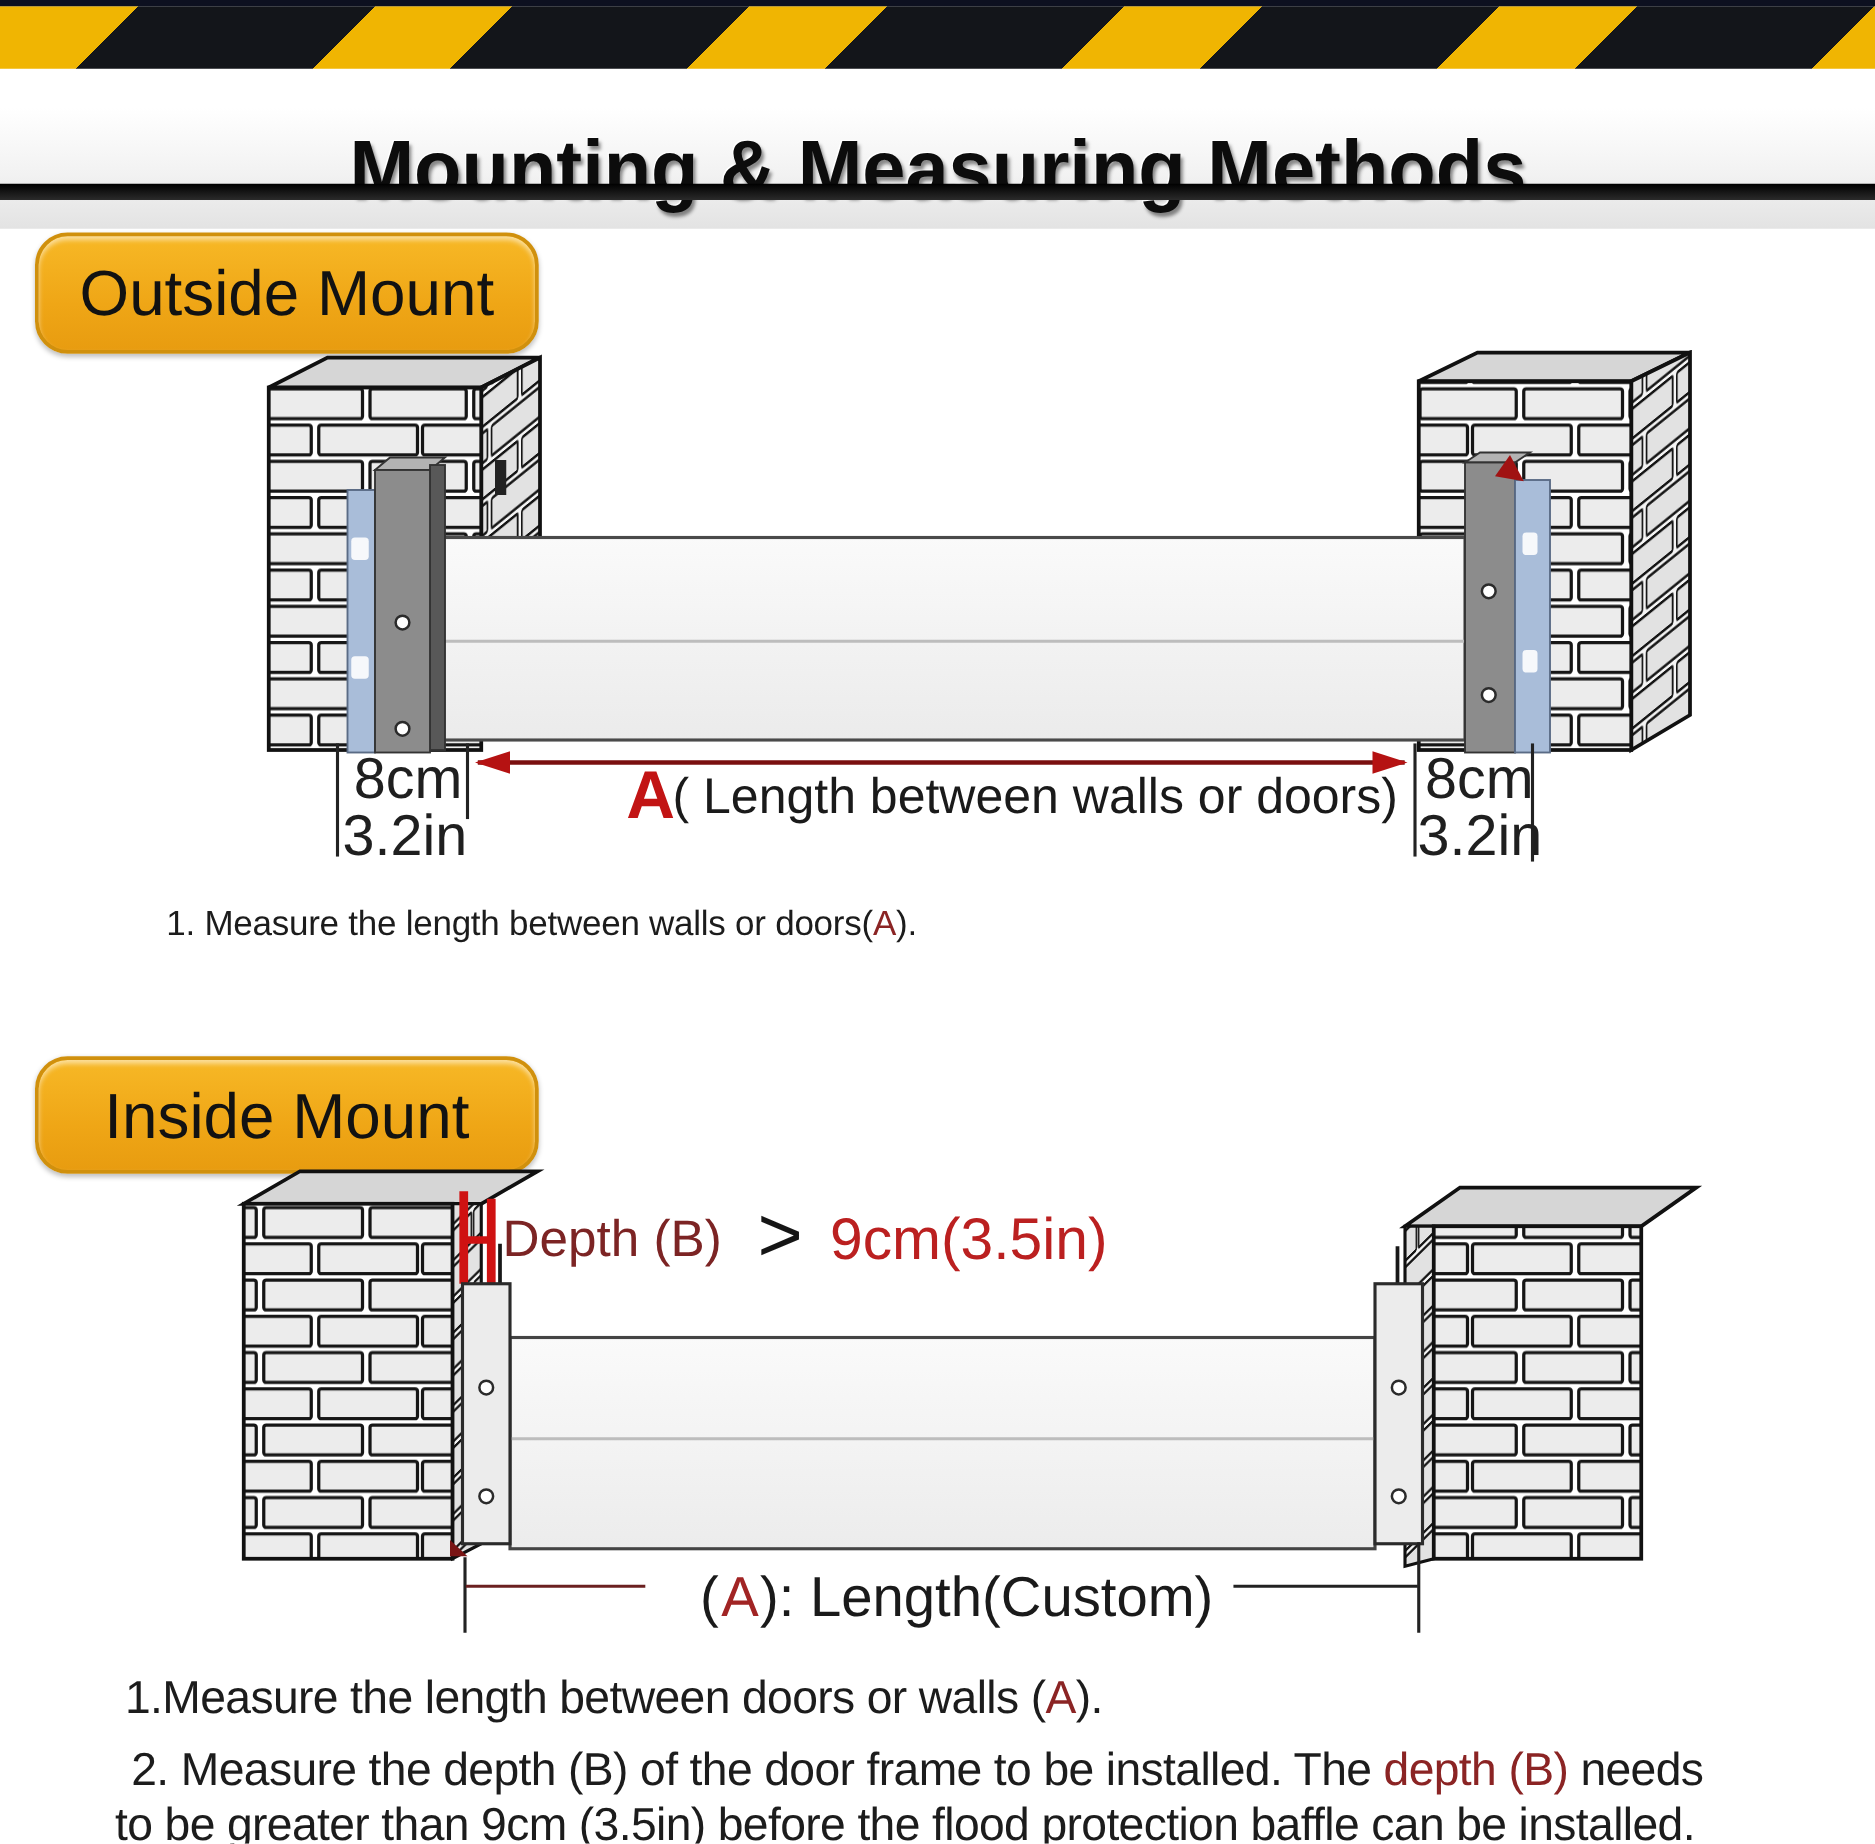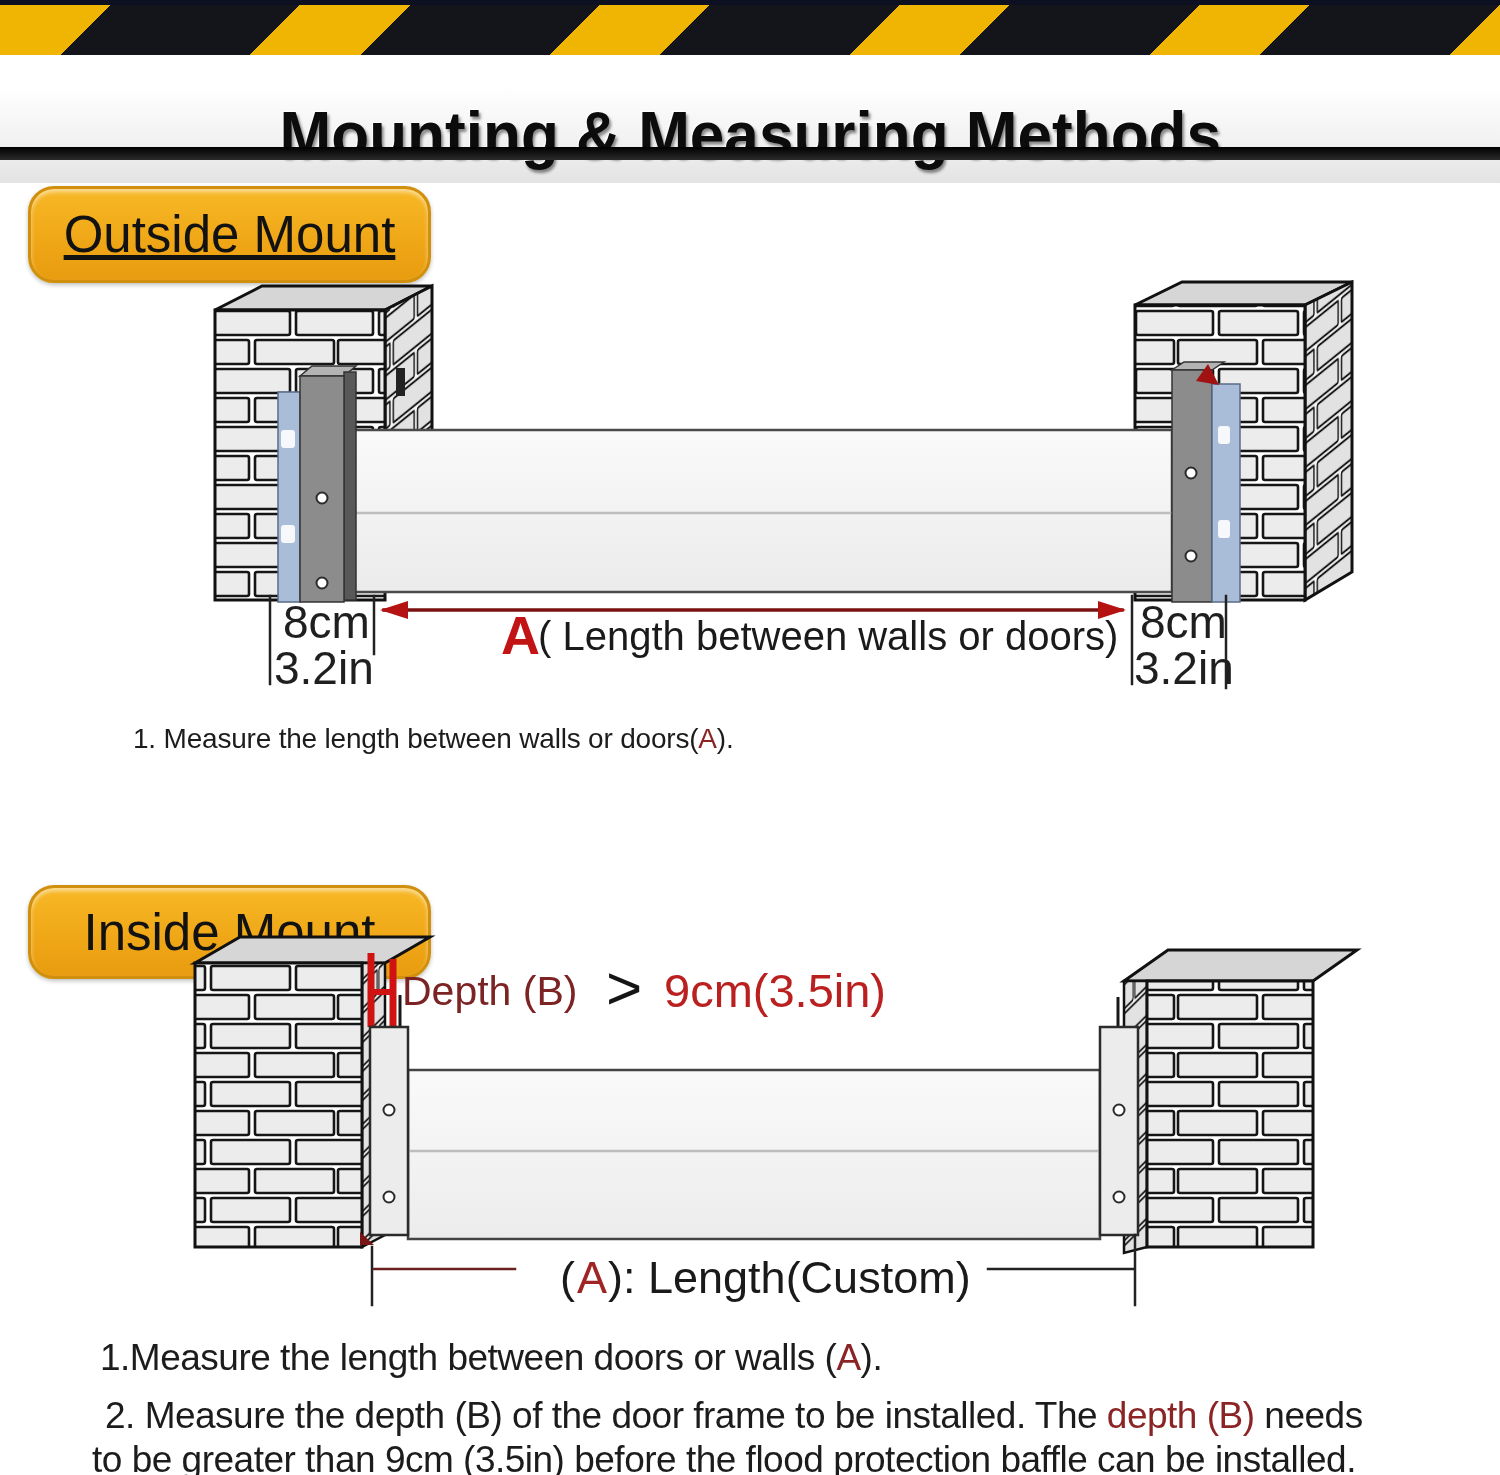--- a/index.html
+++ b/index.html
@@ -17,22 +17,22 @@
                 text-shadow:2px 3px 3px rgba(0,0,0,.45), -1px -1px 0 #ffffff;}
   .divider{position:absolute;left:0;top:147px;width:100%;height:13px;
            background:linear-gradient(180deg,#000000,#2b2b2b);}
   
   .badge{position:absolute;left:28px;width:397px;height:91px;
          background:linear-gradient(180deg,#f7b826 0%,#efa616 60%,#e89c10 100%);
          border:3px solid #d0900d;border-radius:26px;
          box-shadow:inset 0 3px 4px rgba(255,255,255,.55), 0 2px 4px rgba(0,0,0,.25);
          display:flex;align-items:center;justify-content:center;
          font-size:51px;color:#121212;}
-  .badge.outside{top:186px;text-decoration:underline;}
-  .badge.inside{top:885px;height:88px;align-items:center;}
+  .badge.outside{top:186px;}
+  .badge.inside{top:845px;height:88px;align-items:center;}
   
   .diagram{position:absolute;left:0;}
   #outside-svg{top:280px;}
   #inside-svg{top:935px;}
   svg text{font-family:"Liberation Sans",sans-serif;}
   
   .steps p{margin:0;white-space:pre;}
   .steps span{white-space:pre;}
   .maroon{color:#8b2424;}
   .outside-steps{position:absolute;left:133px;top:718px;font-size:28px;line-height:42px;

